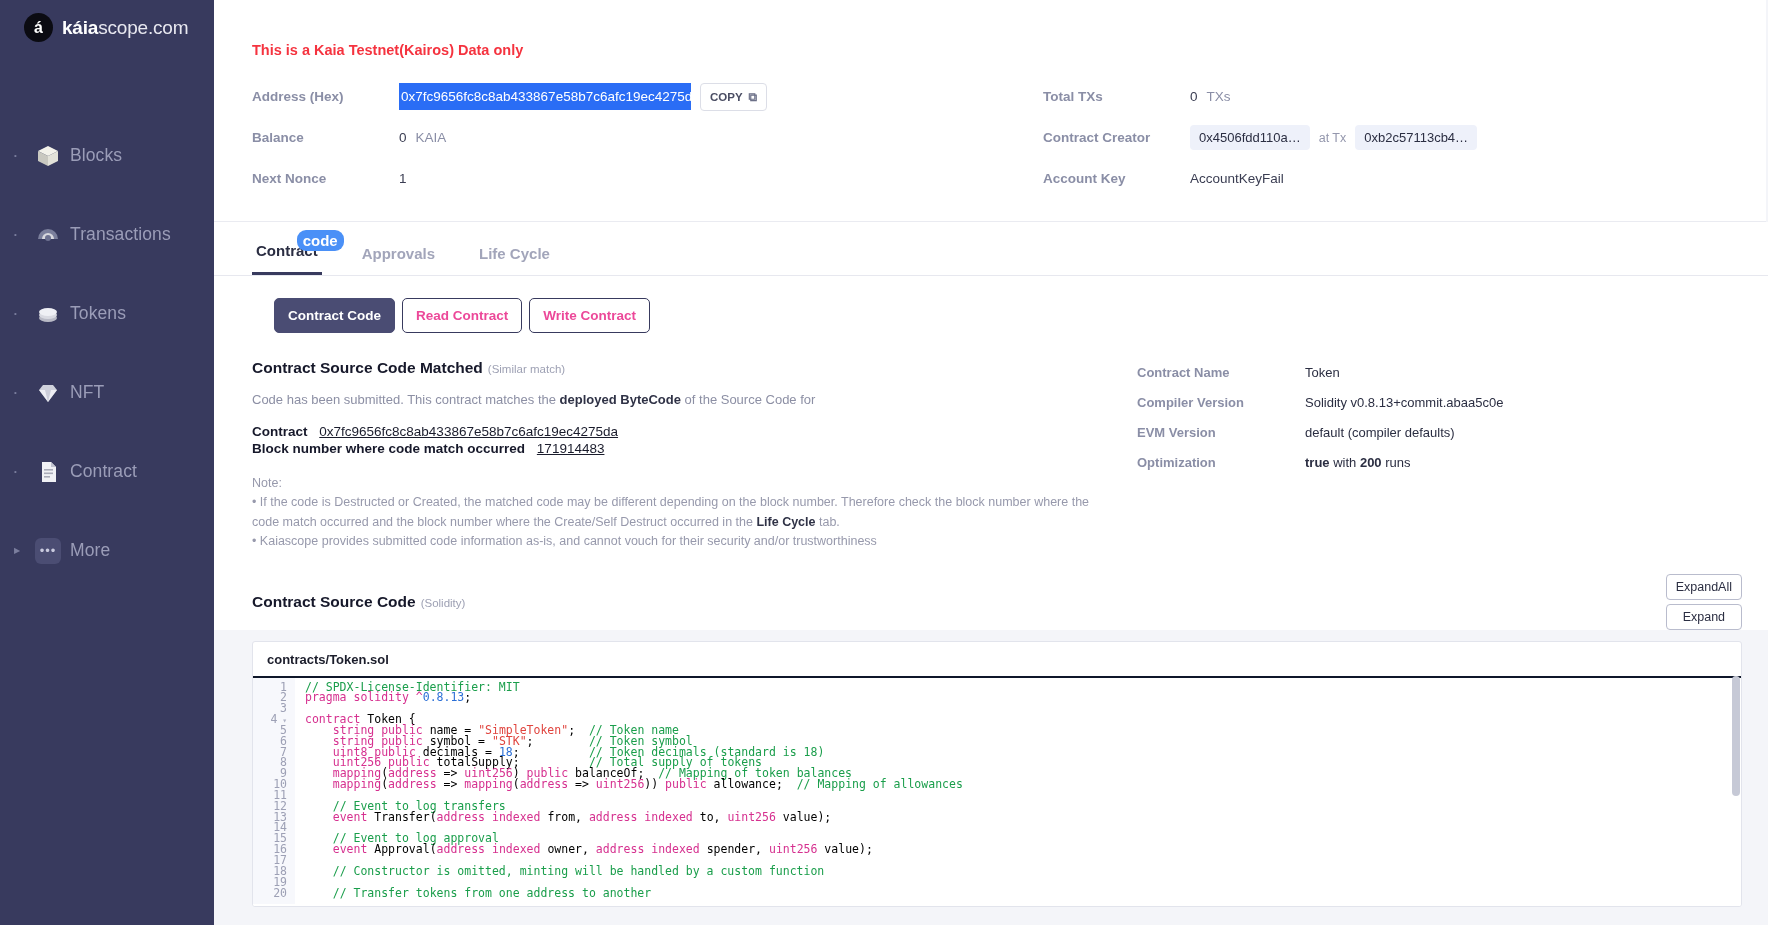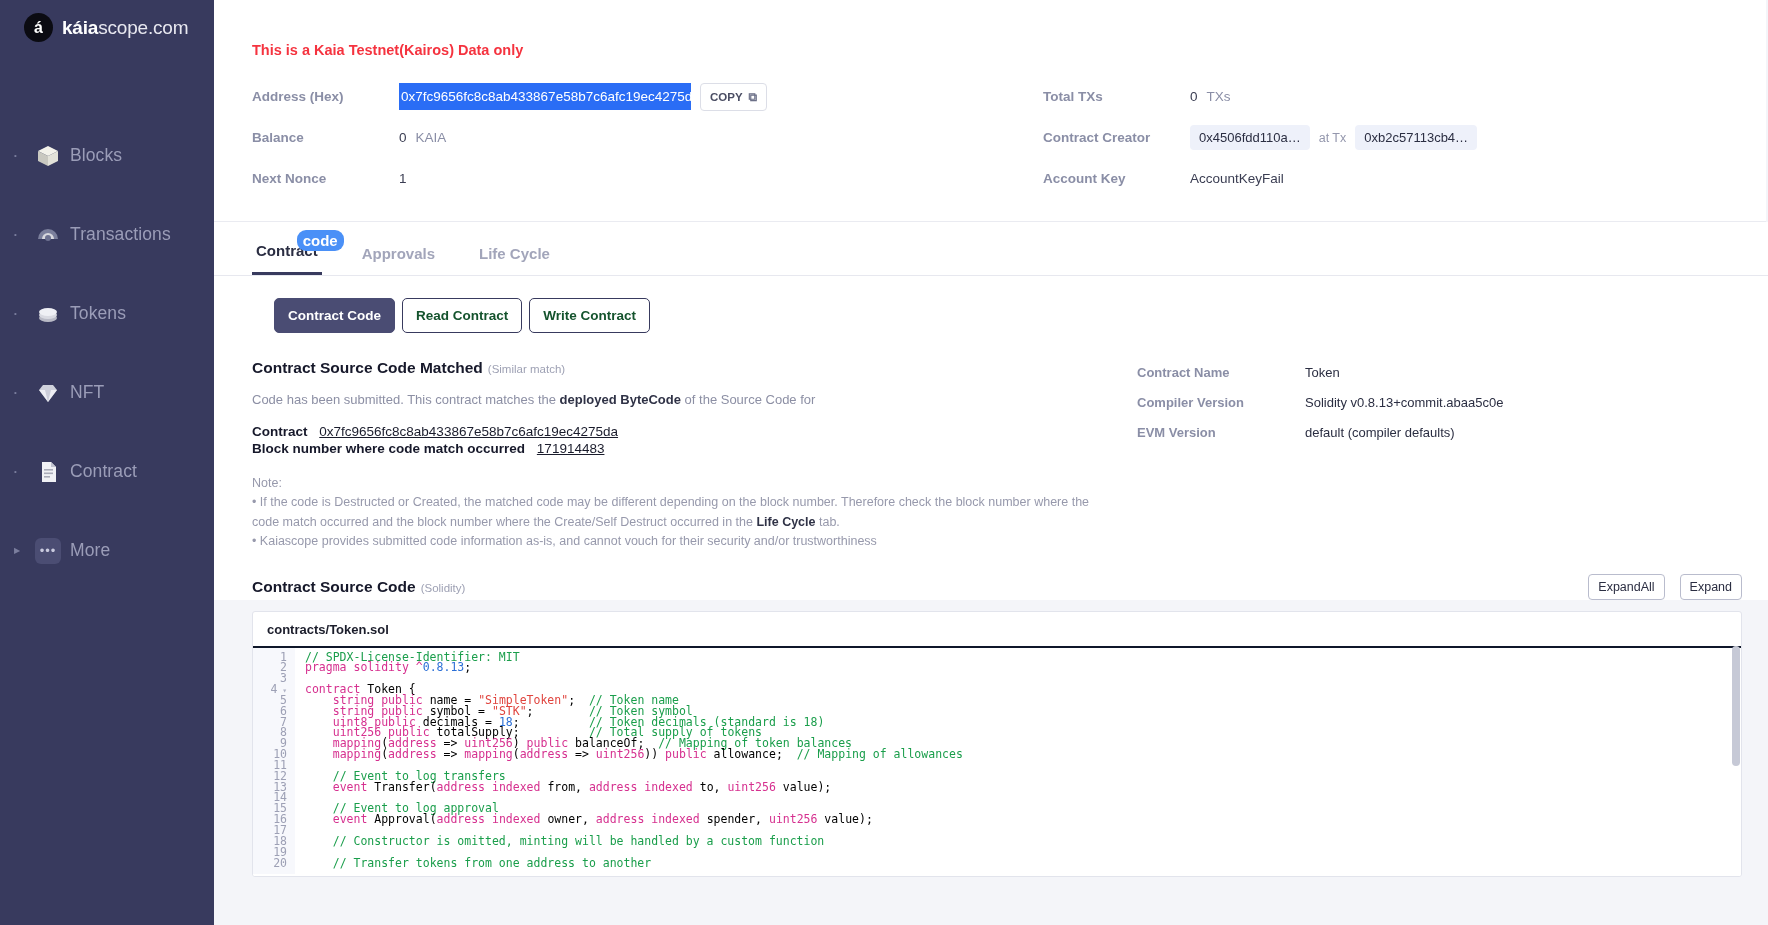--- a/index.html
+++ b/index.html
@@ -149,21 +149,21 @@
     position: absolute; top: -12px; right: -22px;
     background: #4a90f7; color: #fff; font-size: 15px; font-weight: 700;
     border-radius: 9px; padding: 2px 6px; line-height: 1.15;
   }
 
   
   .contract-body { background: #fff; padding: 22px 26px 0 38px; }
   .seg-group { display: flex; gap: 7px; padding-left: 22px; }
   .seg {
     border: 1px solid #383a5e; border-radius: 5px;
-    background: #fff; color: #14532d;
+    background: #fff; color: #ec4899;
     font-size: 13.5px; font-weight: 700;
     padding: 9px 13px; cursor: pointer; white-space: nowrap;
   }
   .seg.active { background: #4a4c73; border-color:#4a4c73; color: #fff; }
 
   .two-col { display: flex; padding-top: 26px; }
   .left-col { width: 845px; flex: 0 0 845px; }
   .right-col { flex: 1 1 auto; padding-left: 40px; padding-top: 6px; }
 
   .matched-title { font-size: 15.5px; font-weight: 700; color: #16182a; }
@@ -186,21 +186,21 @@
   .meta-v b { font-weight: 700; }
 
   
   .src-head {
     display: flex; align-items: center; justify-content: space-between;
     padding: 22px 26px 0 38px;
     background: #fff;
   }
   .src-title { font-size: 15.5px; font-weight: 700; color: #16182a; }
   .src-title .sub { font-size: 11.5px; font-weight: 400; color: #9ea1b4; margin-left: 5px; }
-  .src-btns { display: flex; gap: 15px; }
+  .src-btns { display: flex; gap: 4px; flex-direction: column; }
   .ghost-btn {
     border: 1px solid #b9bccd; border-radius: 4px; background: #fff;
     font-size: 12.5px; color: #2b2e42; padding: 5px 9px; cursor: pointer;
   }
 
   .code-panel {
     margin: 11px 26px 0 38px;
     border: 1px solid #e2e4ec; border-radius: 3px;
     background: #fff; overflow: hidden;
     position: relative;
@@ -443,20 +443,24 @@
             <div class="meta-k">Contract Name</div>
             <div class="meta-v">Token</div>
           </div>
           <div class="meta-row">
             <div class="meta-k">Compiler Version</div>
             <div class="meta-v">Solidity v0.8.13+commit.abaa5c0e</div>
           </div>
           <div class="meta-row">
             <div class="meta-k">EVM Version</div>
             <div class="meta-v">default (compiler defaults)</div>
+          </div>
+          <div class="meta-row">
+            <div class="meta-k">Optimization</div>
+            <div class="meta-v"><b>true</b> with <b>200</b> runs</div>
           </div>
         </div>
 
       </div>
     </div>
 
     <div class="src-head">
       <div class="src-title">
         <span>Contract Source Code</span><span class="sub">(Solidity)</span>
       </div>

